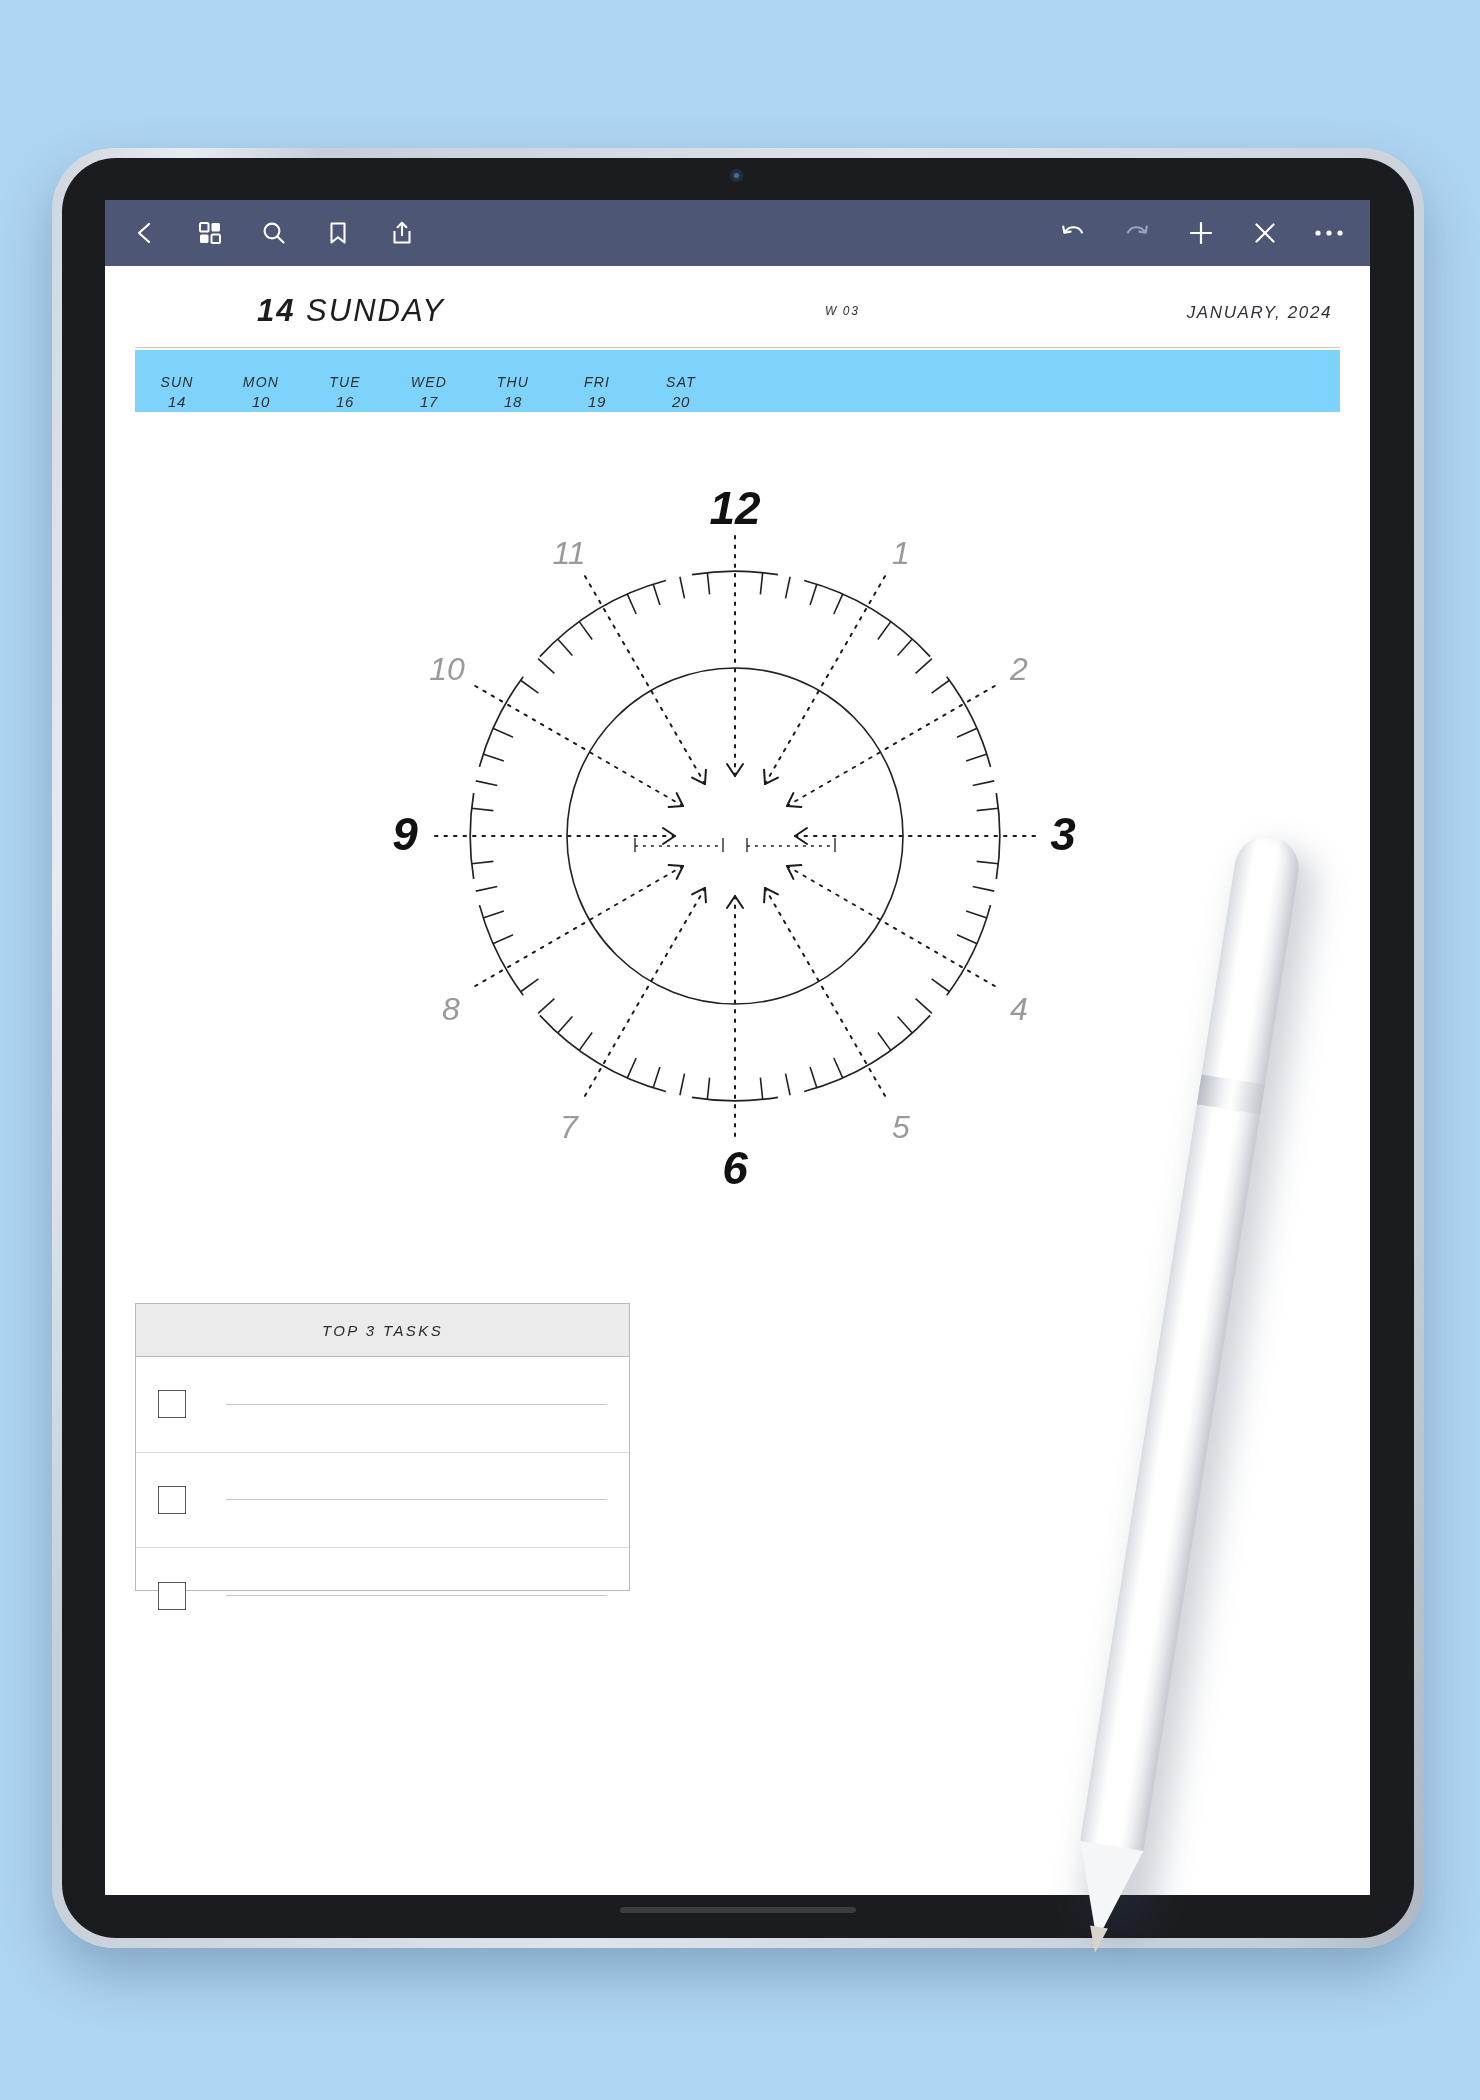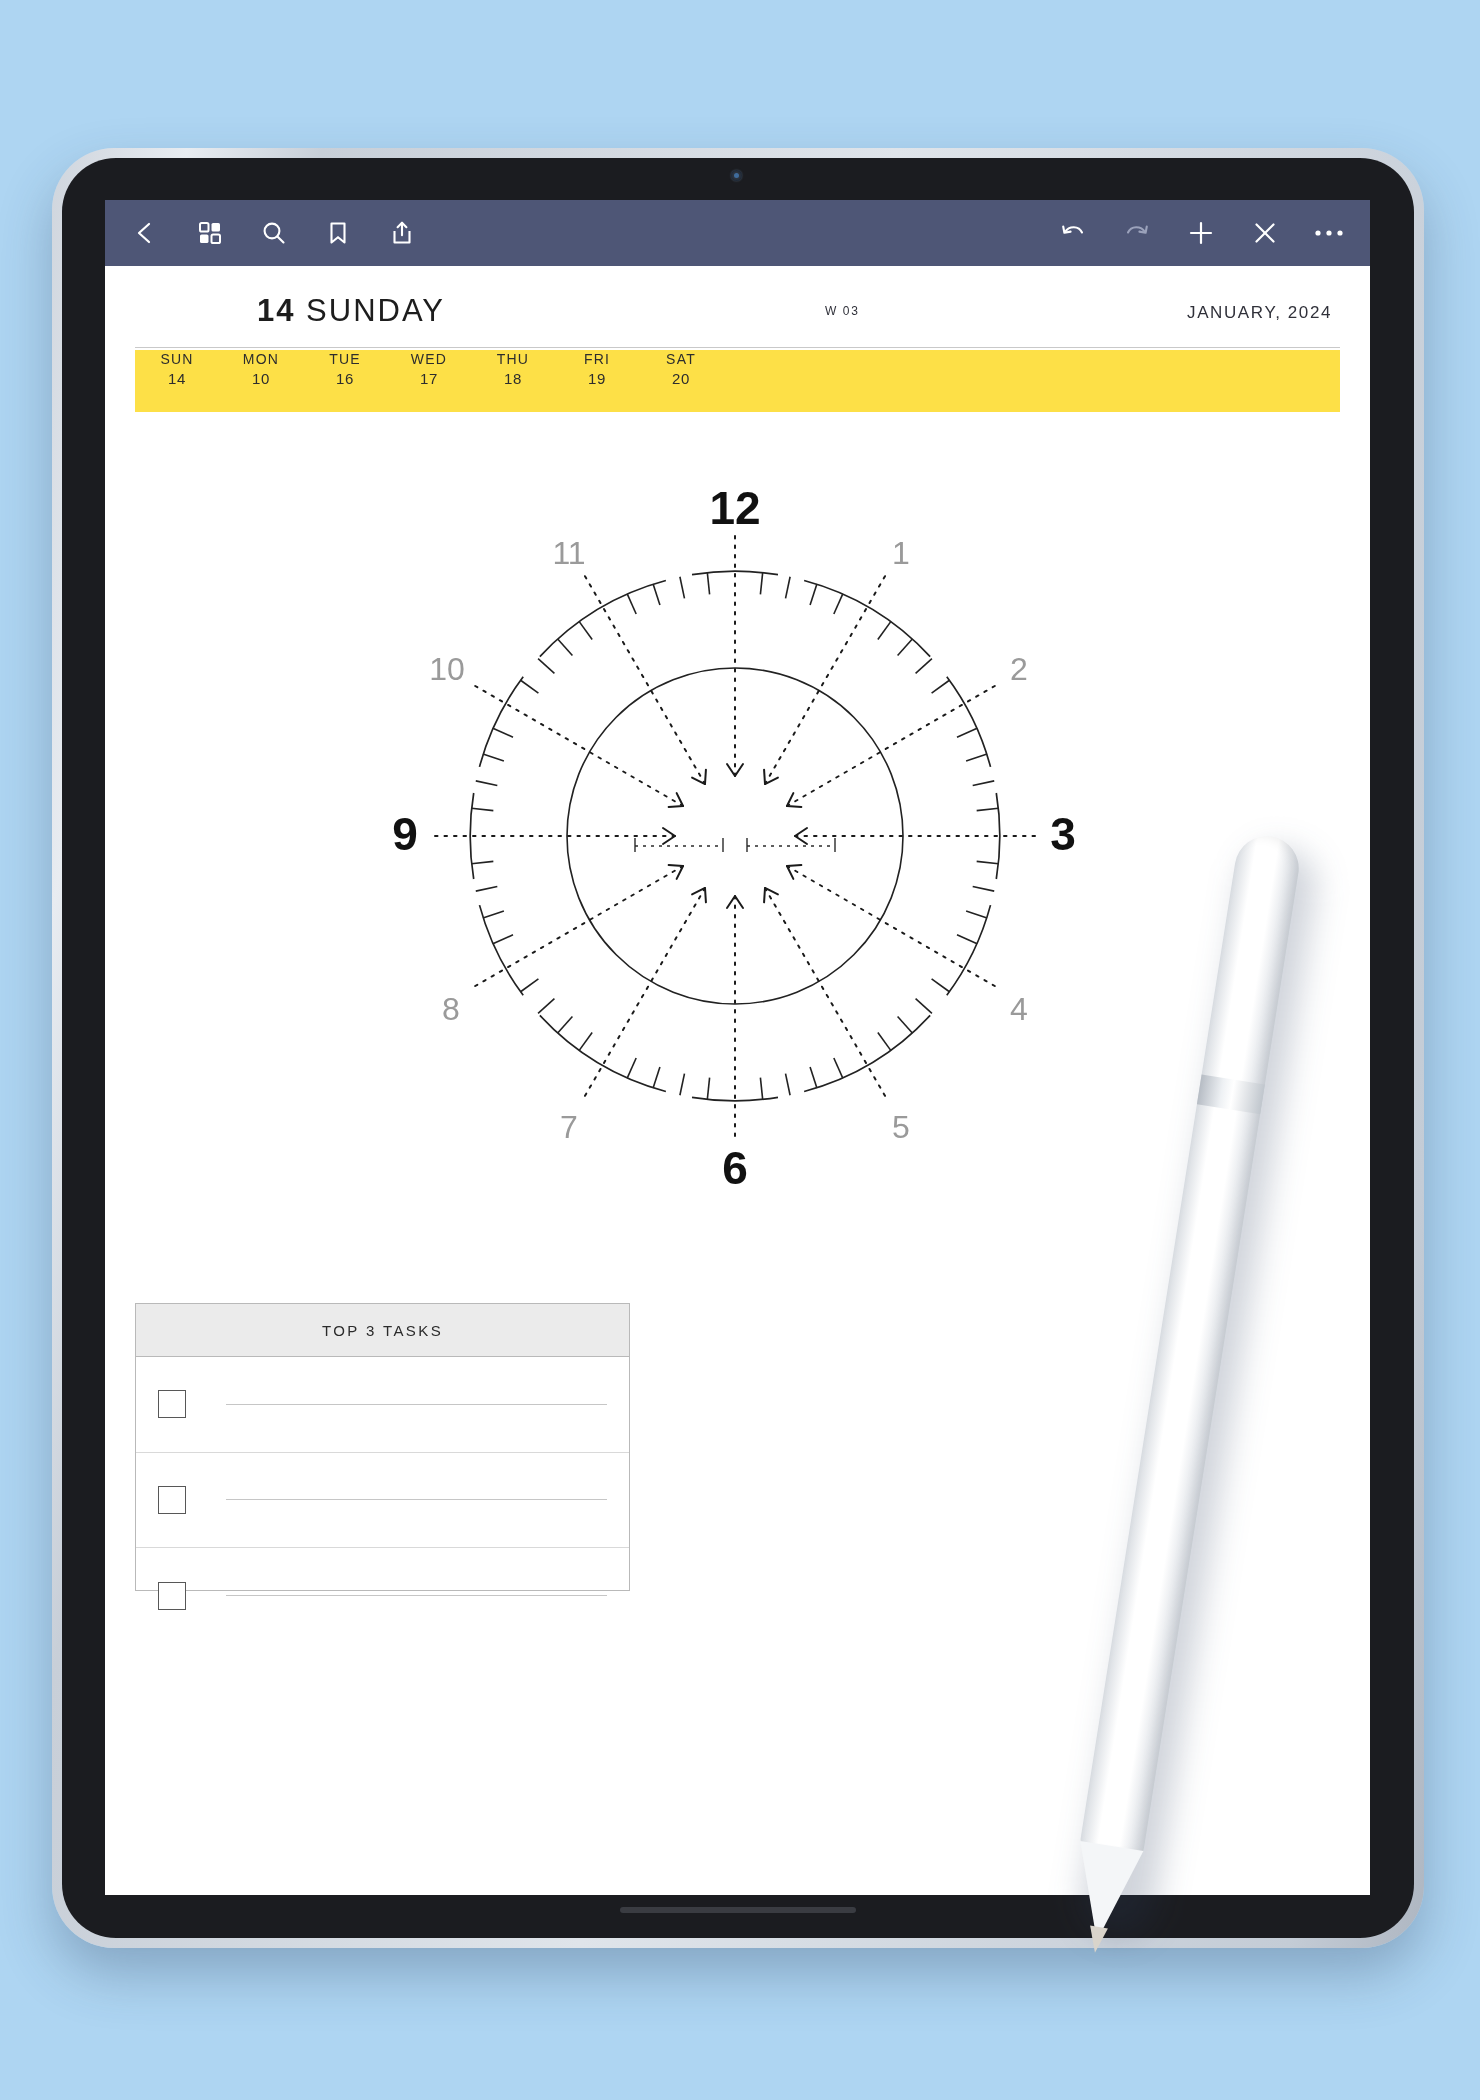--- a/index.html
+++ b/index.html
@@ -59,20 +59,21 @@
 
   
   #screen {
     position: absolute;
     left: 105px;
     top: 200px;
     width: 1265px;
     height: 1695px;
     background: #ffffff;
     overflow: hidden;
+    font-style: italic;
   }
 
   
   #app-toolbar {
     position: absolute;
     left: 0; top: 0;
     width: 1265px;
     height: 66px;
     background: #4e5676;
     display: flex;
@@ -135,23 +136,23 @@
     color: #30313a;
   }
 
   
   #week-strip {
     position: absolute;
     left: 30px;
     top: 84px;
     width: 1205px;
     height: 62px;
-    background: #fde047;
+    background: #7dd3fc;
     display: flex;
-    align-items: flex-start;
+    align-items: flex-end;
   }
   .week-day {
     width: 84px;
     text-align: center;
     color: #2d2d2d;
     line-height: 1.35;
     cursor: pointer;
   }
   .week-day .wd-name { font-size: 14px; letter-spacing: 1.2px; }
   .week-day .wd-num { font-size: 15px; letter-spacing: 0.6px; }

